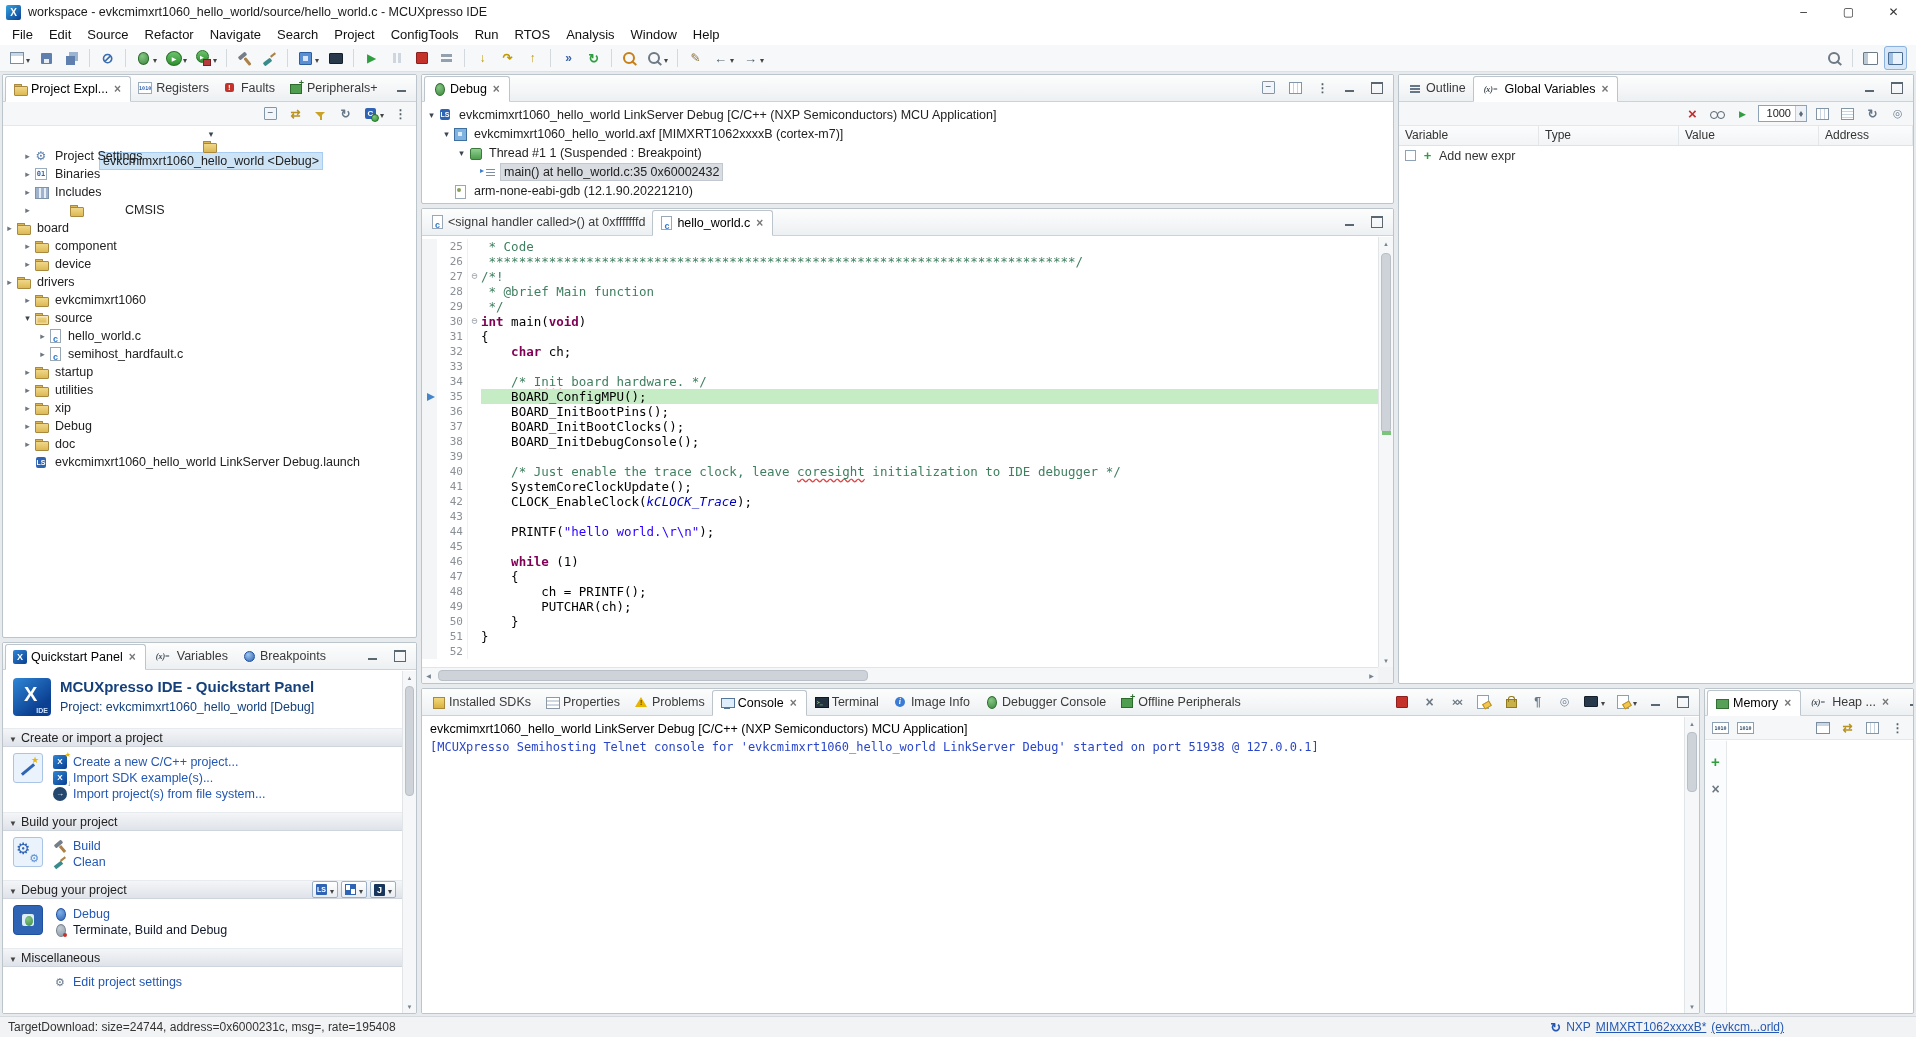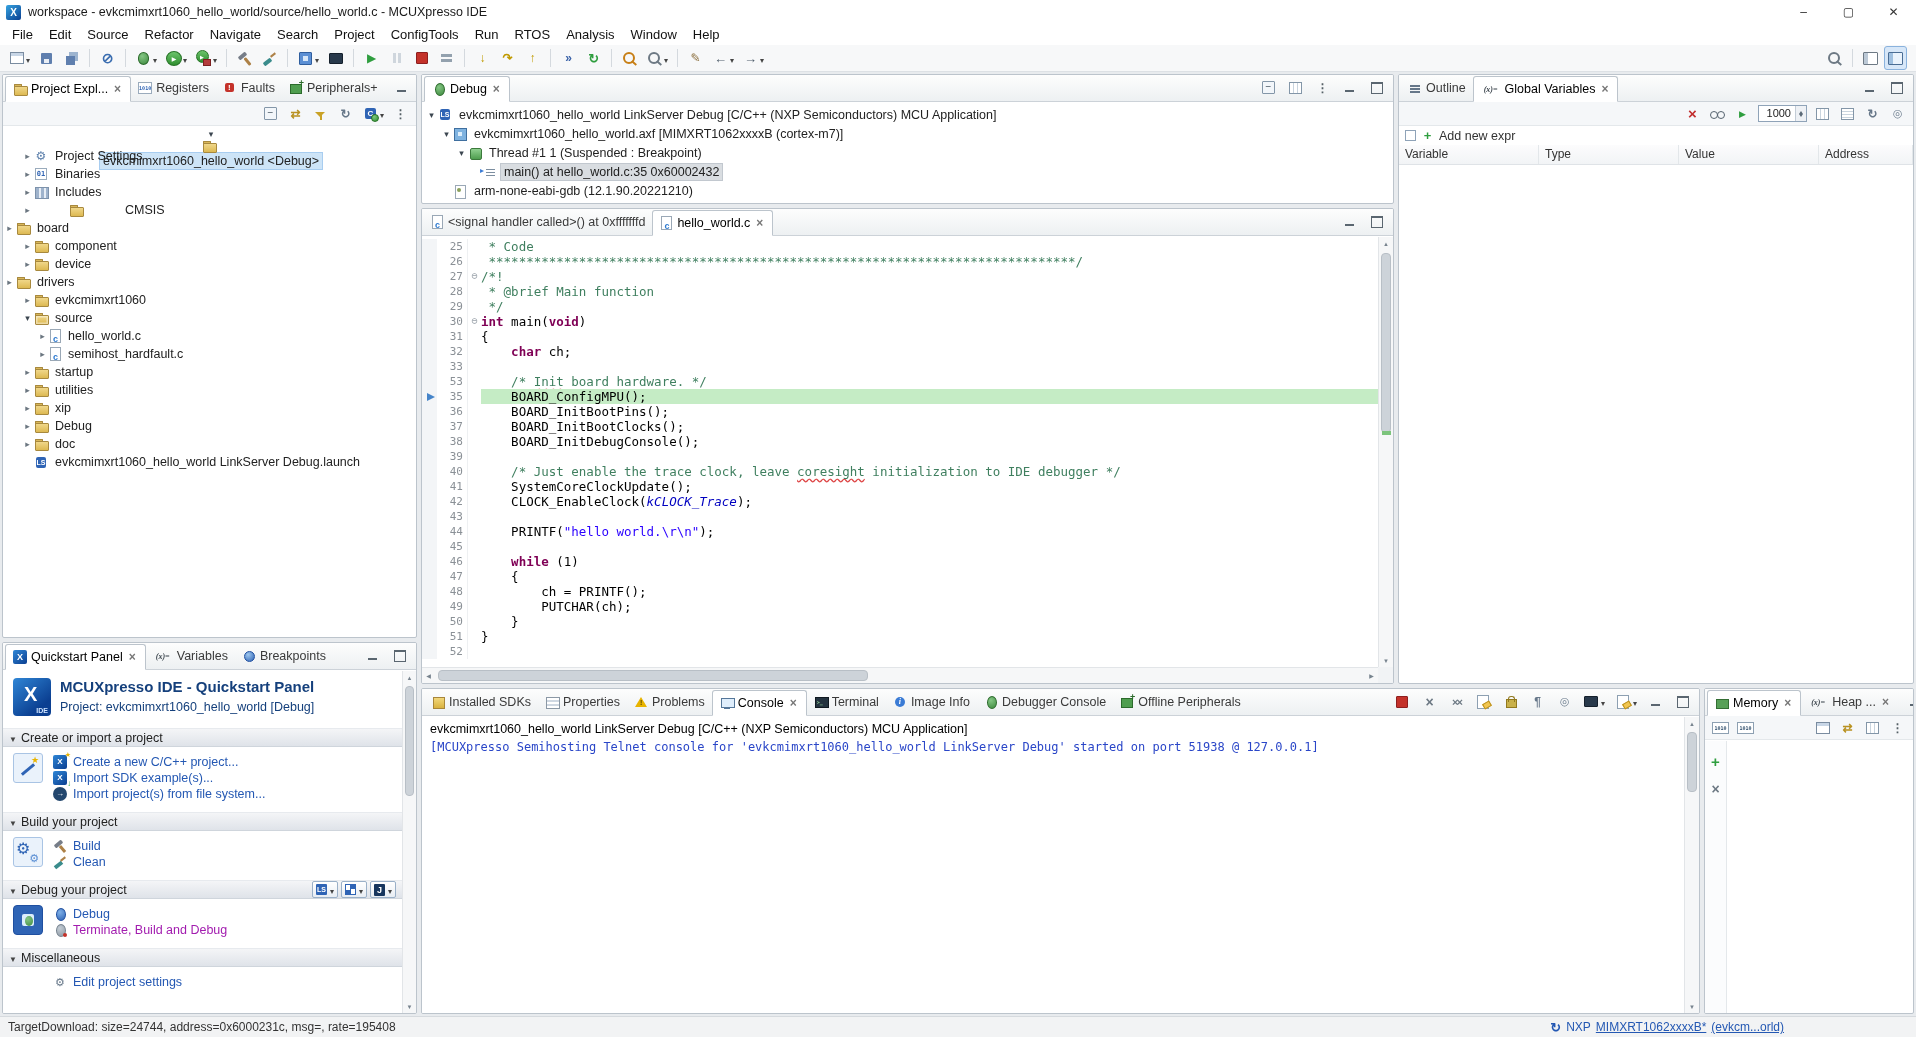--- a/index.html
+++ b/index.html
@@ -269,21 +269,21 @@
 .qb-wand::after{content:"★";position:absolute;right:3px;top:1px;color:#e8b400;font-size:9px}
 .qb-gears{background:#eaf2fb;border:1px solid #a9c4e4;border-radius:3px}
 .qb-gears::before{content:"⚙";color:#2f64b5;font-size:16px;position:absolute;left:2px;top:1px}
 .qb-gears::after{content:"⚙";color:#5b8fd4;font-size:11px;position:absolute;right:3px;bottom:1px}
 .qb-debugchip{background:#2f64b5;border:1px solid #1f4fa0;border-radius:4px}
 .qb-debugchip::before{content:"";position:absolute;inset:8px;background:#dceefc;border-radius:2px}
 .qb-debugchip::after{content:"";position:absolute;width:8px;height:10px;border-radius:50%;background:radial-gradient(circle at 35% 30%,#84c684,#3e8a3e);left:11px;top:10px}
 .qb-none{width:30px;height:2px}
 .qs-links{display:flex;flex-direction:column;padding-top:1px}
 .qs-link{display:flex;align-items:center;gap:6px;font-size:12.5px;color:#2458b3;height:16px}
-.qs-link.dis{color:#a21caf}
+.qs-link.dis{color:#0f172a}
 
 
 #statusbar{position:absolute;left:0;right:0;top:1016px;height:21px;background:#f2f3f4;border-top:1px solid #d6dade;font-size:12px;color:#333;display:flex;align-items:center;padding:0 8px}
 #sb-right{position:absolute;right:132px;display:flex;align-items:center;gap:5px;color:#2458b3}
 #sb-right .lnk{text-decoration:underline}
 .sb-ico::before{content:"↻";color:#2458b3;font-weight:bold;font-size:13px}
 </style>
 </head>
 <body>
 
@@ -773,21 +773,21 @@
   <div id="code-area">
       <div class="cline"><span class="cmargin"></span><span class="ln">25</span><span class="cfold"></span><span class="ctext"><span class="cmt"> * Code</span></span></div>
       <div class="cline"><span class="cmargin"></span><span class="ln">26</span><span class="cfold"></span><span class="ctext"><span class="cmt"> ******************************************************************************/</span></span></div>
       <div class="cline"><span class="cmargin"></span><span class="ln">27</span><span class="cfold has"></span><span class="ctext"><span class="cmt">/*!</span></span></div>
       <div class="cline"><span class="cmargin"></span><span class="ln">28</span><span class="cfold"></span><span class="ctext"><span class="cmt"> * @brief Main function</span></span></div>
       <div class="cline"><span class="cmargin"></span><span class="ln">29</span><span class="cfold"></span><span class="ctext"><span class="cmt"> */</span></span></div>
       <div class="cline"><span class="cmargin"></span><span class="ln">30</span><span class="cfold has"></span><span class="ctext"><span class="kw">int</span><span> main(</span><span class="kw">void</span><span>)</span></span></div>
       <div class="cline"><span class="cmargin"></span><span class="ln">31</span><span class="cfold"></span><span class="ctext"><span>{</span></span></div>
       <div class="cline"><span class="cmargin"></span><span class="ln">32</span><span class="cfold"></span><span class="ctext"><span>    </span><span class="kw">char</span><span> ch;</span></span></div>
       <div class="cline"><span class="cmargin"></span><span class="ln">33</span><span class="cfold"></span><span class="ctext"></span></div>
-      <div class="cline"><span class="cmargin"></span><span class="ln">53</span><span class="cfold"></span><span class="ctext"><span>    </span><span class="cmt">/* </span><span class="cmt err">Init</span><span class="cmt"> board hardware. */</span></span></div>
+      <div class="cline"><span class="cmargin"></span><span class="ln">34</span><span class="cfold"></span><span class="ctext"><span>    </span><span class="cmt">/* </span><span class="cmt err">Init</span><span class="cmt"> board hardware. */</span></span></div>
       <div class="cline cur"><span class="cmargin"></span><span class="ln">35</span><span class="cfold"></span><span class="ctext"><span>    BOARD_ConfigMPU();</span></span></div>
       <div class="cline"><span class="cmargin"></span><span class="ln">36</span><span class="cfold"></span><span class="ctext"><span>    BOARD_InitBootPins();</span></span></div>
       <div class="cline"><span class="cmargin"></span><span class="ln">37</span><span class="cfold"></span><span class="ctext"><span>    BOARD_InitBootClocks();</span></span></div>
       <div class="cline"><span class="cmargin"></span><span class="ln">38</span><span class="cfold"></span><span class="ctext"><span>    BOARD_InitDebugConsole();</span></span></div>
       <div class="cline"><span class="cmargin"></span><span class="ln">39</span><span class="cfold"></span><span class="ctext"></span></div>
       <div class="cline"><span class="cmargin"></span><span class="ln">40</span><span class="cfold"></span><span class="ctext"><span>    </span><span class="cmt">/* Just enable the trace clock, leave </span><span class="cmt err">coresight</span><span class="cmt"> initialization to IDE debugger */</span></span></div>
       <div class="cline"><span class="cmargin"></span><span class="ln">41</span><span class="cfold"></span><span class="ctext"><span>    SystemCoreClockUpdate();</span></span></div>
       <div class="cline"><span class="cmargin"></span><span class="ln">42</span><span class="cfold"></span><span class="ctext"><span>    CLOCK_EnableClock(</span><span class="enum">kCLOCK_Trace</span><span>);</span></span></div>
       <div class="cline"><span class="cmargin"></span><span class="ln">43</span><span class="cfold"></span><span class="ctext"></span></div>
       <div class="cline"><span class="cmargin"></span><span class="ln">44</span><span class="cfold"></span><span class="ctext"><span>    PRINTF(</span><span class="str">"hello world.\r\n"</span><span>);</span></span></div>
@@ -859,31 +859,31 @@
       <span class="tb">
         <span class="tk tk-rows"></span>
       </span>
       <span class="tb">
         <span class="tk tk-refresh"></span>
       </span>
       <span class="tb">
         <span class="tk tk-pin"></span>
       </span>
     </div>
+  <div id="gv-cols">
+      <div class="gcol">Variable</div>
+      <div class="gcol">Type</div>
+      <div class="gcol">Value</div>
+      <div class="gcol">Address</div>
+    </div>
   <div id="gv-addrow">
     <span class="cb"></span>
     <span class="plus-ic"></span>
     <span>Add new expr</span>
   </div>
-  <div id="gv-cols">
-      <div class="gcol">Variable</div>
-      <div class="gcol">Type</div>
-      <div class="gcol">Value</div>
-      <div class="gcol">Address</div>
-    </div>
 </div>
 
 <div class="panel" id="consolev">
   <div class="tabs">
       <div class="tabset" id="con-tabs">
         <div class="tab">
           <span class="ic ic-sdk"></span>
           <span>Installed SDKs</span>
         </div>
         <div class="tab">

